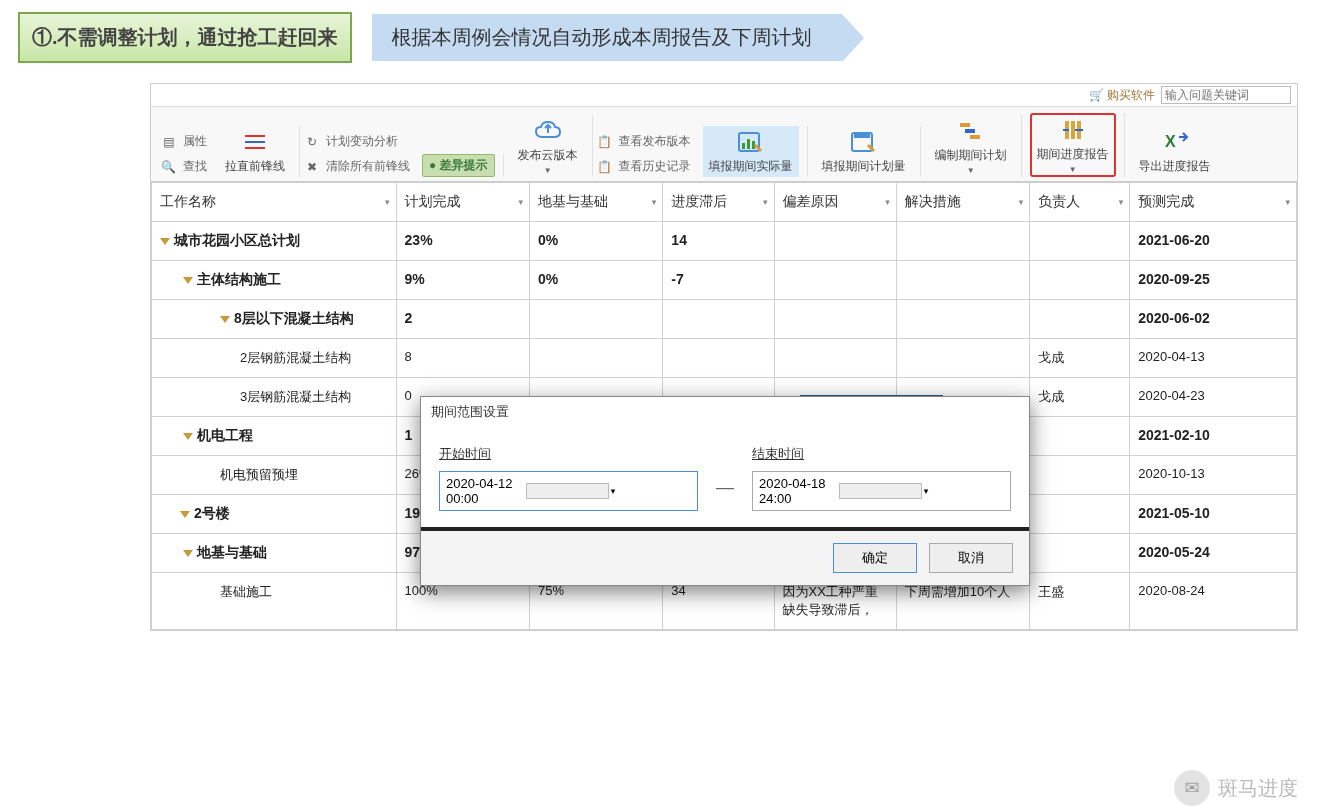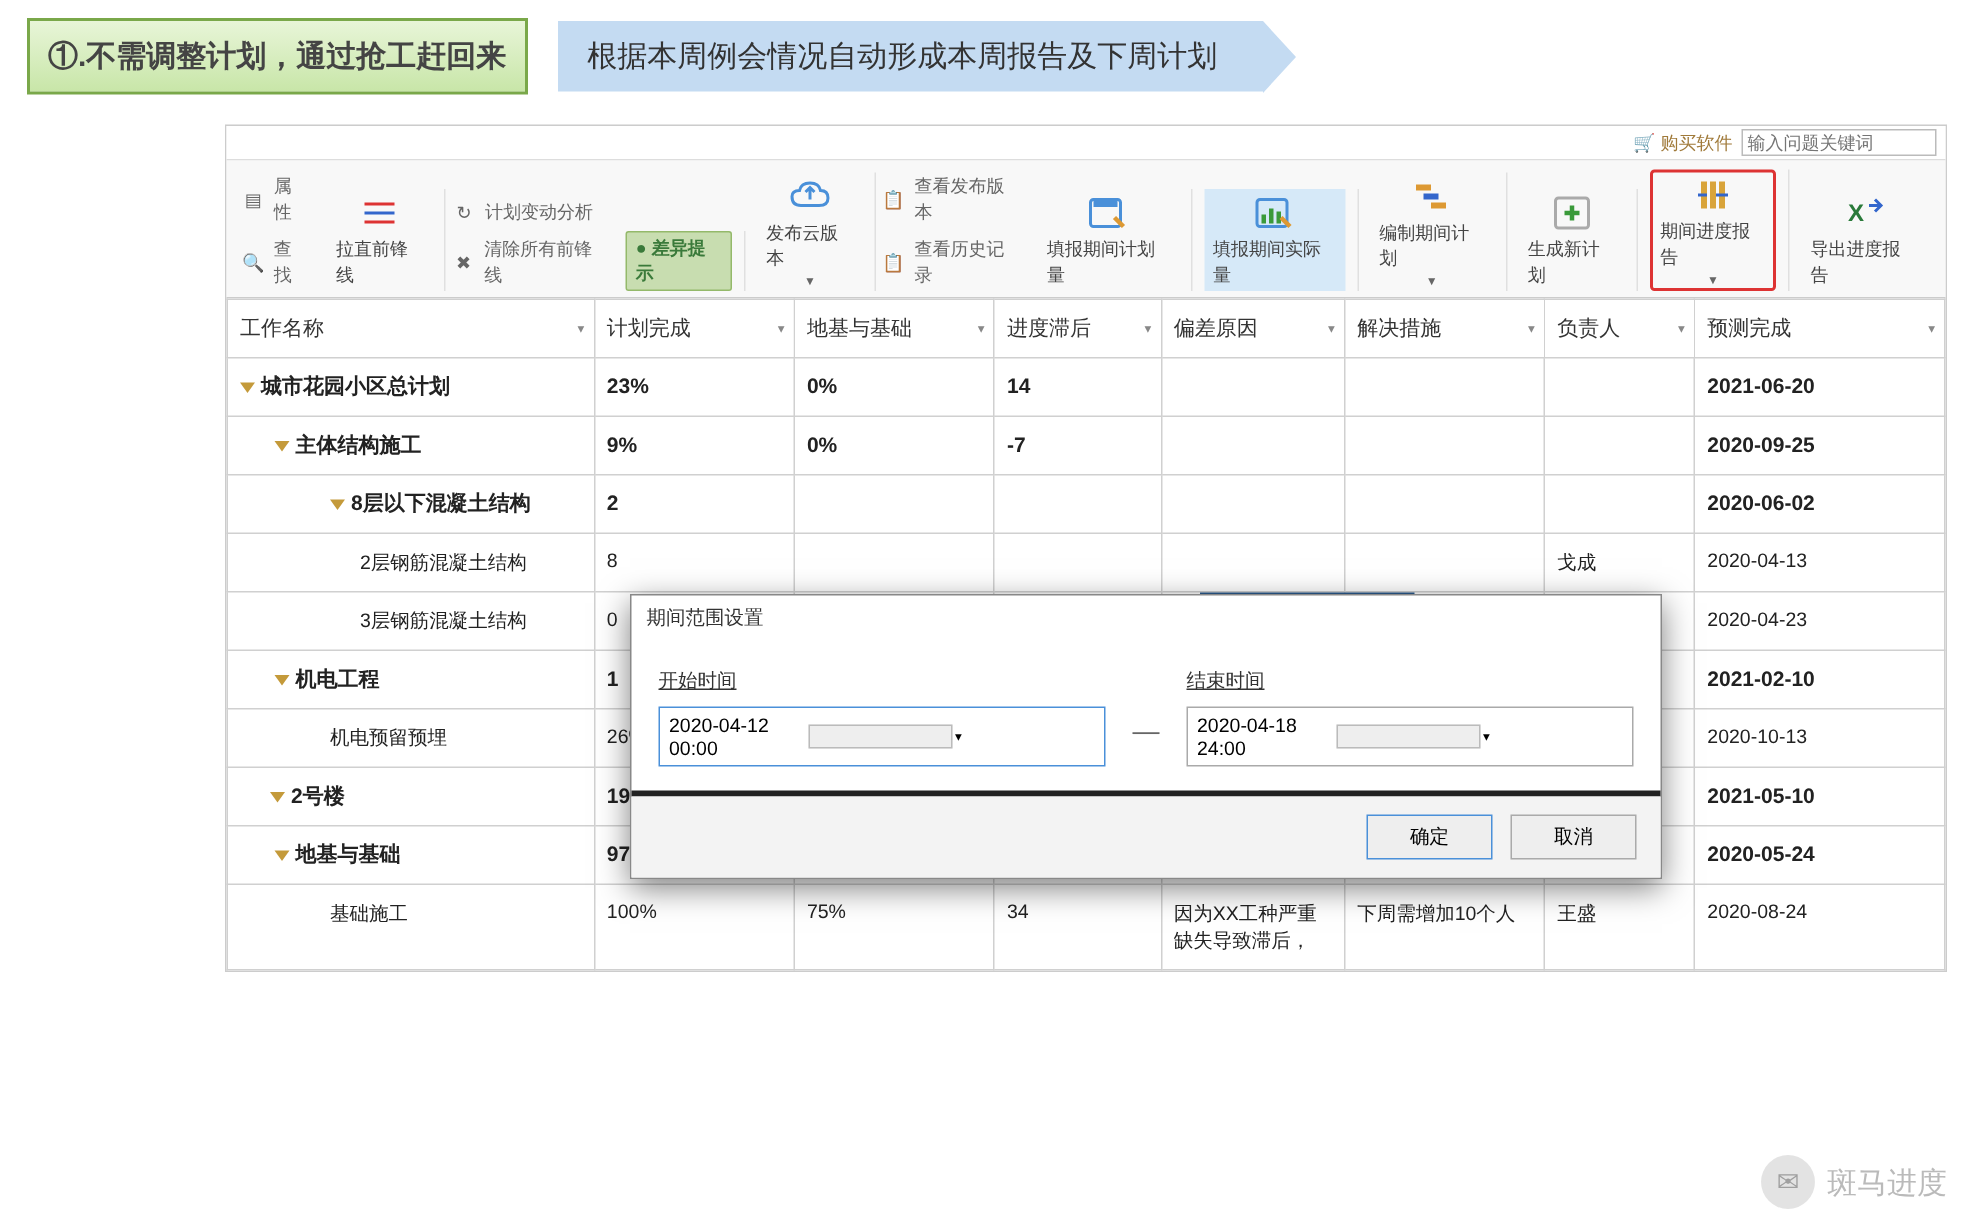--- a/index.html
+++ b/index.html
@@ -37,21 +37,21 @@
 th { font-weight: normal; color: #333; background: #fff; position: relative; }
 th .sort { position: absolute; right: 6px; top: 50%; transform: translateY(-50%); font-size: 9px; color: #888; }
 td { color: #222; font-size: 13px; }
 tr.bold td { font-weight: bold; font-size: 14px; }
 .indent1 { padding-left: 28px; }
 .indent2 { padding-left: 31px; }
 .indent3 { padding-left: 68px; }
 .indent4 { padding-left: 88px; }
 .tri { display: inline-block; width: 0; height: 0; border-left: 5px solid transparent; border-right: 5px solid transparent; border-top: 7px solid #c49a3a; margin-right: 4px; vertical-align: middle; }
 
-.dialog { position: absolute; left: 420px; top: 396px; width: 688px; background: #fff; border: 1px solid #888; box-shadow: 0 6px 20px rgba(0,0,0,0.5); z-index: 10; font-size: 13px; }
+.dialog { position: absolute; left: 420px; top: 396px; width: 610px; background: #fff; border: 1px solid #888; box-shadow: 0 6px 20px rgba(0,0,0,0.5); z-index: 10; font-size: 13px; }
 .dialog-title { padding: 6px 10px; font-size: 13px; color: #333; }
 .dialog-body { padding: 18px 18px 8px 18px; }
 .dialog-row { display: flex; align-items: center; gap: 18px; }
 .dialog-col { flex: 1; display: flex; flex-direction: column; gap: 8px; }
 .dialog-col label { font-size: 13px; color: #333; text-decoration: underline; }
 .date-input { display: flex; align-items: center; border: 1px solid #4a90d9; padding: 4px 6px; font-size: 13px; }
 .date-input.gray { border-color: #aaa; }
 .date-input span { flex: 1; }
 .cal-ico { width: 18px; height: 16px; background: #eee; border: 1px solid #bbb; }
 .dash { font-size: 18px; color: #666; padding-top: 18px; }
@@ -137,67 +137,56 @@
       <div class="ribbon-row">
           <span class="small-icon">📋</span>
           <span>查看发布版本</span>
         </div>
       <div class="ribbon-row">
           <span class="small-icon">📋</span>
           <span>查看历史记录</span>
         </div>
     </div>
     <div class="ribbon-group">
-      <div class="ribbon-btn-big">
-        <div class="ribbon-icon">
-            <svg width="28" height="26" viewBox="0 0 28 26">
-              <rect x="2" y="4" width="20" height="18" rx="2" fill="none" stroke="#4a90d9" stroke-width="2"></rect>
-              <rect x="4" y="4" width="16" height="5" fill="#4a90d9"></rect>
-              <path d="M18 16 L24 22" stroke="#d93" stroke-width="3"></path>
-            </svg>
-          </div>
-        <div class="ribbon-label">填报期间计划量</div>
-      </div>
-    </div>
-    <div class="ribbon-group">
       <div class="ribbon-btn-big blue-bg">
         <div class="ribbon-icon">
             <svg width="28" height="26" viewBox="0 0 28 26">
               <rect x="2" y="4" width="20" height="18" rx="2" fill="none" stroke="#4a90d9" stroke-width="2"></rect>
               <rect x="5" y="14" width="3" height="6" fill="#3a9a3a"></rect>
               <rect x="10" y="10" width="3" height="10" fill="#3a9a3a"></rect>
               <rect x="15" y="12" width="3" height="8" fill="#3a9a3a"></rect>
               <path d="M18 16 L24 22" stroke="#d93" stroke-width="3"></path>
             </svg>
           </div>
         <div class="ribbon-label">填报期间实际量</div>
       </div>
     </div>
     <div class="ribbon-group">
       <div class="ribbon-btn-big">
         <div class="ribbon-icon">
             <svg width="28" height="26" viewBox="0 0 28 26">
+              <rect x="2" y="4" width="20" height="18" rx="2" fill="none" stroke="#4a90d9" stroke-width="2"></rect>
+              <rect x="4" y="4" width="16" height="5" fill="#4a90d9"></rect>
+              <path d="M18 16 L24 22" stroke="#d93" stroke-width="3"></path>
+            </svg>
+          </div>
+        <div class="ribbon-label">填报期间计划量</div>
+      </div>
+    </div>
+    <div class="ribbon-group">
+      <div class="ribbon-btn-big">
+        <div class="ribbon-icon">
+            <svg width="28" height="26" viewBox="0 0 28 26">
               <rect x="3" y="5" width="10" height="4" fill="#d93"></rect>
               <rect x="8" y="11" width="10" height="4" fill="#36c"></rect>
               <rect x="13" y="17" width="10" height="4" fill="#d93"></rect>
             </svg>
           </div>
         <div class="ribbon-label">编制期间计划</div>
           <div class="dd-arrow">▼</div>
-      </div>
-    </div>
-    <div class="ribbon-group">
-      <div class="ribbon-btn-big">
-        <div class="ribbon-icon">
-            <svg width="28" height="26" viewBox="0 0 28 26">
-              <rect x="3" y="3" width="22" height="20" rx="2" fill="none" stroke="#aaa" stroke-width="2"></rect>
-              <path d="M14 8 L14 18 M9 13 L19 13" stroke="#3a9a3a" stroke-width="3"></path>
-            </svg>
-          </div>
-        <div class="ribbon-label">生成新计划</div>
       </div>
     </div>
     <div class="ribbon-group">
       <div class="ribbon-btn-big highlight">
         <div class="ribbon-icon">
             <svg width="28" height="26" viewBox="0 0 28 26">
               <rect x="6" y="4" width="4" height="18" fill="#d9a43a"></rect>
               <rect x="12" y="4" width="4" height="18" fill="#d9a43a"></rect>
               <rect x="18" y="4" width="4" height="18" fill="#d9a43a"></rect>
               <path d="M4 13 L10 13 M16 13 L24 13" stroke="#36c" stroke-width="2"></path>

